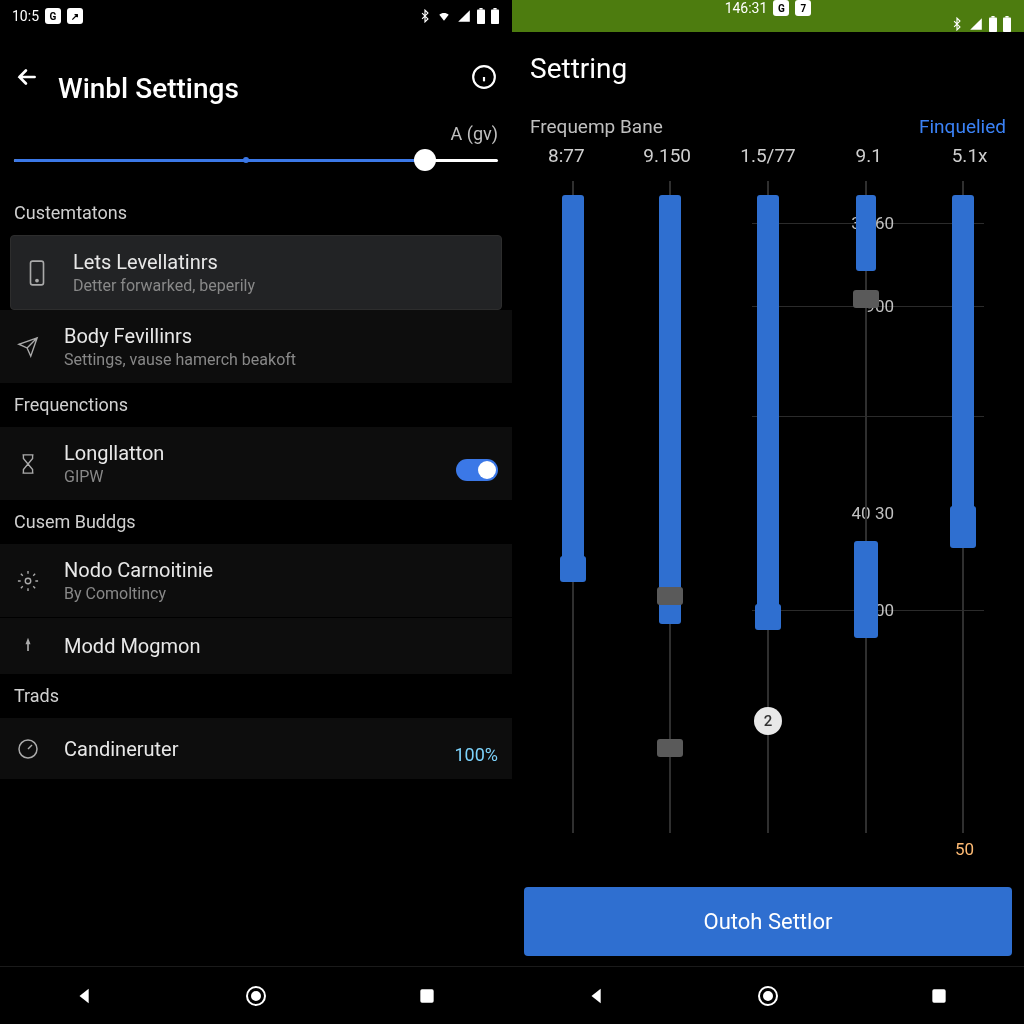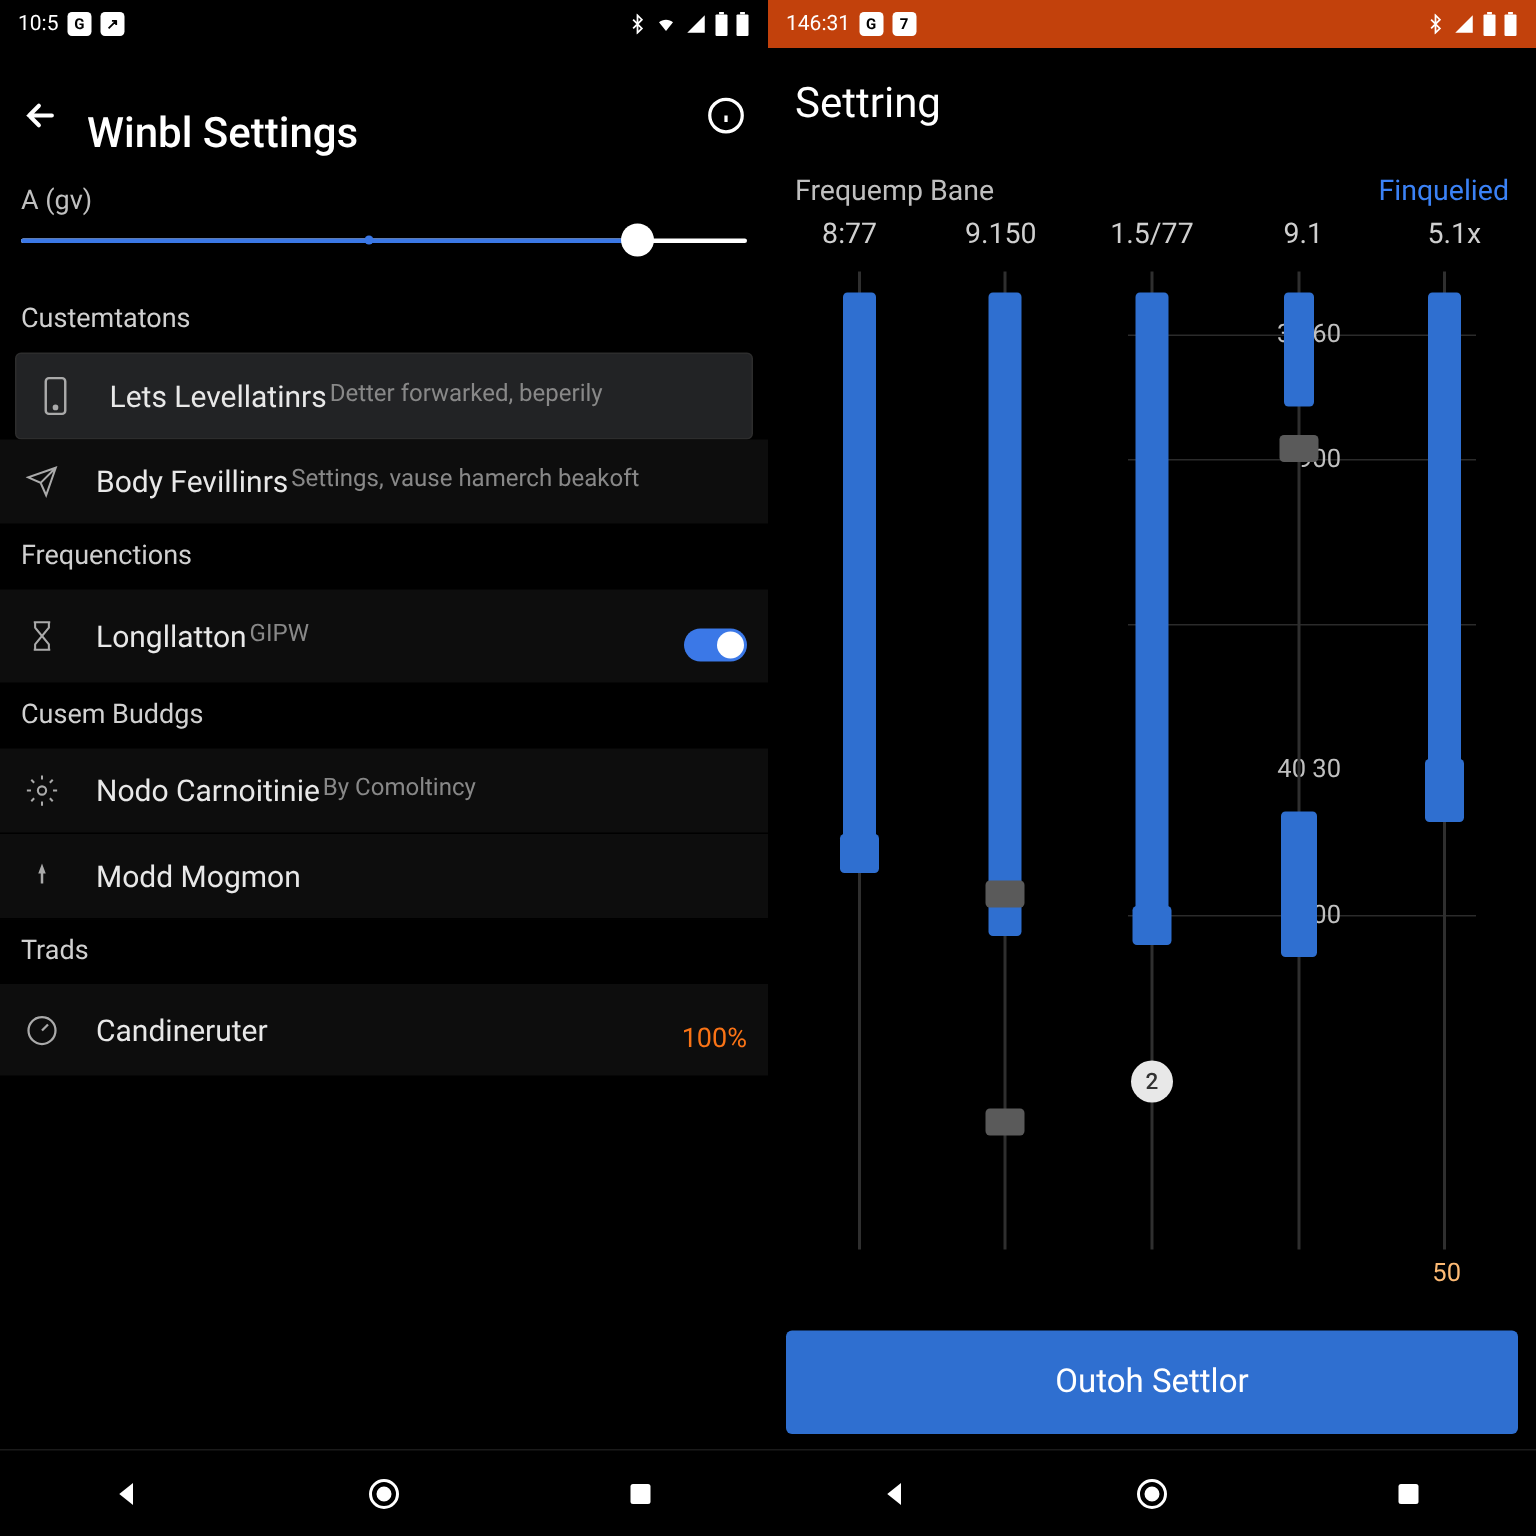--- a/index.html
+++ b/index.html
@@ -7,47 +7,47 @@
   background: #3a3a3a;
   font-family: -apple-system, BlinkMacSystemFont, "Segoe UI", Roboto, sans-serif;
   width: 1024px;
   height: 1024px;
   overflow: hidden;
   display: flex;
   color: #e0e0e0;
 }
 .pane { width: 512px; height: 1024px; background: #000; position: relative; display: flex; flex-direction: column; }
 .status-bar { height: 32px; background: #000; display: flex; align-items: center; padding: 0 12px; font-size: 14px; color: #fff; }
-.pane-right .status-bar { background: #c2410c; }
+.pane-right .status-bar { background: #4d7c0f; flex-direction: column; }
 .status-left { display: flex; align-items: center; gap: 6px; }
 .status-right { margin-left: auto; display: flex; align-items: center; gap: 4px; }
 .status-chip { width: 16px; height: 16px; background: #fff; color: #000; border-radius: 3px; display: flex; align-items: center; justify-content: center; font-size: 10px; font-weight: bold; }
 .status-icon { display: inline-flex; align-items: center; }
 
 .app-header { display: flex; align-items: center; padding: 16px 14px 18px 14px; gap: 18px; }
 .back-arrow { width: 26px; height: 26px; display: flex; align-items: center; justify-content: center; }
 .app-title { font-size: 28px; font-weight: 500; color: #fff; margin-top: 24px; }
 .info-icon { margin-left: auto; width: 28px; height: 28px; display: flex; align-items: center; justify-content: center; }
 
-.slider-label { padding: 0 14px; font-size: 18px; color: #c0c0c0; margin-bottom: 6px; }
+.slider-label { padding: 0 14px; font-size: 18px; color: #c0c0c0; margin-bottom: 6px; text-align: right; }
 .slider-row { padding: 0 14px; margin-bottom: 22px; }
 .slider-track { position: relative; height: 20px; display: flex; align-items: center; }
 .slider-line { position: absolute; left: 0; right: 0; height: 3px; background: #fff; border-radius: 2px; }
 .slider-fill { position: absolute; left: 0; height: 3px; background: #3b78e7; border-radius: 2px; width: 85%; }
 .slider-tick { position: absolute; width: 6px; height: 6px; background: #3b78e7; border-radius: 50%; top: 50%; transform: translate(-50%, -50%); left: 48%; }
 .slider-thumb { position: absolute; width: 22px; height: 22px; background: #fff; border-radius: 50%; left: 85%; transform: translate(-50%, -50%); top: 50%; }
 
 .section-header { padding: 10px 14px 12px 14px; font-size: 18px; color: #d0d0d0; background: #000; }
 .list-item { display: flex; align-items: center; padding: 14px 14px; background: #0d0d0d; border-bottom: 1px solid #000; gap: 22px; }
 .list-item.highlighted { background: #222325; border: 1px solid #2d2d2d; border-radius: 4px; margin: 0 10px; padding: 14px 12px; }
 .item-icon { width: 28px; height: 28px; display: flex; align-items: center; justify-content: center; flex-shrink: 0; }
-.item-text { flex: 1; display: flex; flex-direction: row; gap: 2px; }
+.item-text { flex: 1; display: flex; flex-direction: column; gap: 2px; }
 .item-title { font-size: 20px; color: #e8e8e8; }
 .item-sub { font-size: 16px; color: #888; }
-.item-trailing { display: flex; align-items: center; font-size: 18px; color: #f97316; margin-top: 12px; }
+.item-trailing { display: flex; align-items: center; font-size: 18px; color: #7dd3fc; margin-top: 12px; }
 
 .toggle { width: 42px; height: 22px; background: #3b78e7; border-radius: 12px; position: relative; }
 .toggle::after { content: ""; position: absolute; right: 2px; top: 2px; width: 18px; height: 18px; background: #fff; border-radius: 50%; }
 
 .nav-bar { margin-top: auto; height: 58px; background: #000; display: flex; align-items: center; justify-content: space-around; border-top: 1px solid #1a1a1a; }
 .nav-btn { width: 40px; height: 40px; display: flex; align-items: center; justify-content: center; }
 
 .right-header { padding: 20px 18px 20px 18px; }
 .right-title { font-size: 28px; font-weight: 400; color: #fff; }
 

